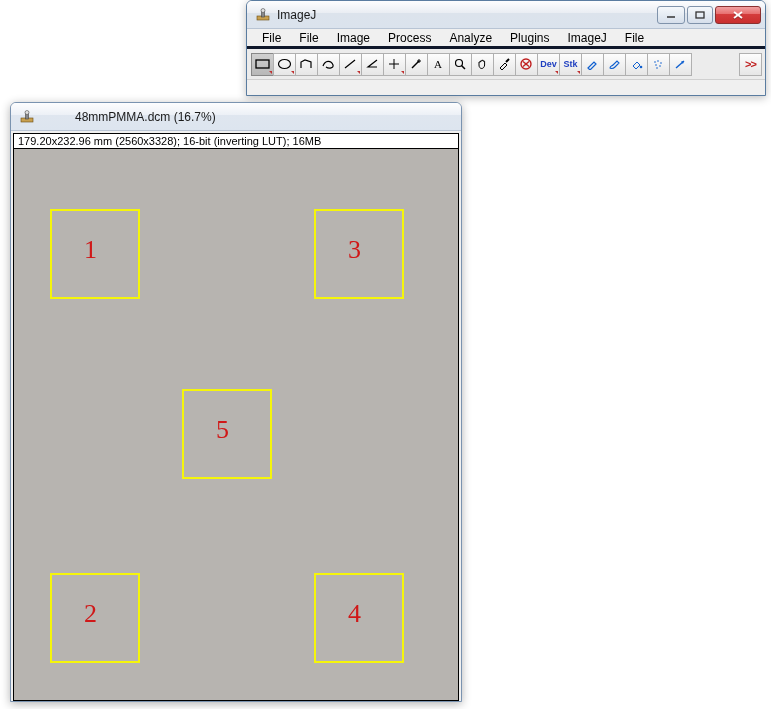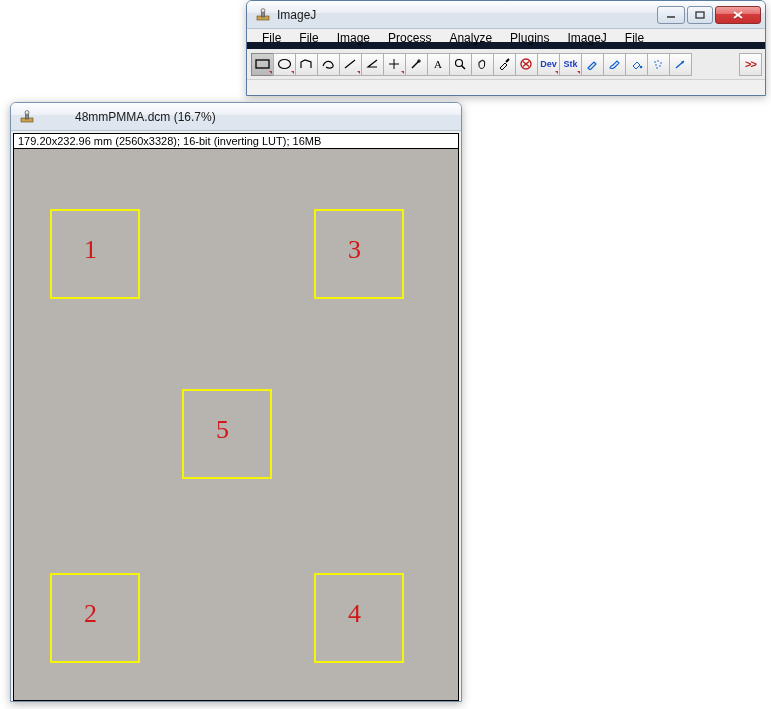--- a/index.html
+++ b/index.html
@@ -65,21 +65,21 @@
   }
   .win-btn.close svg { filter: drop-shadow(0 1px 0 rgba(0,0,0,0.3)); }
 
   .menubar {
     height: 20px;
     background: #f0f0f0;
     display: flex;
     align-items: flex-start;
     padding: 0 6px;
     gap: 0;
-    border-bottom: 7px solid #0f172a;
+    border-bottom: 3px solid #0f172a;
   }
   .menubar .menu-item {
     padding: 2px 9px;
     font-size: 12px;
     color: #000;
     cursor: default;
   }
 
   .toolbar {
     height: 30px;

